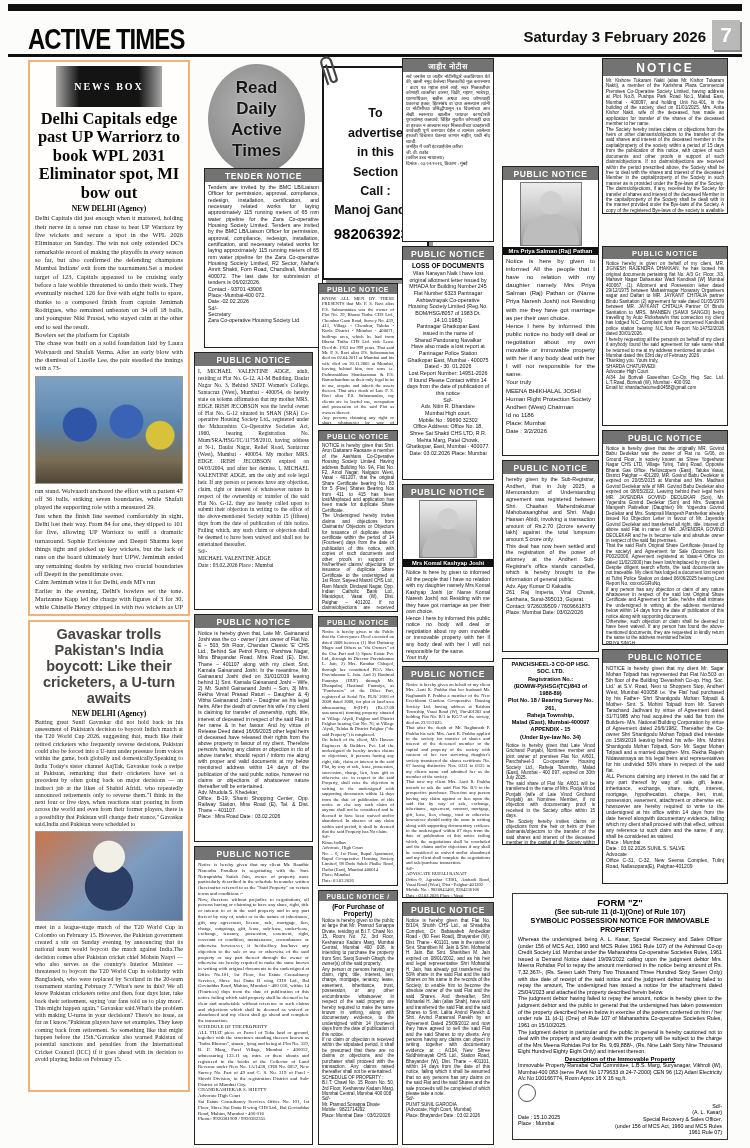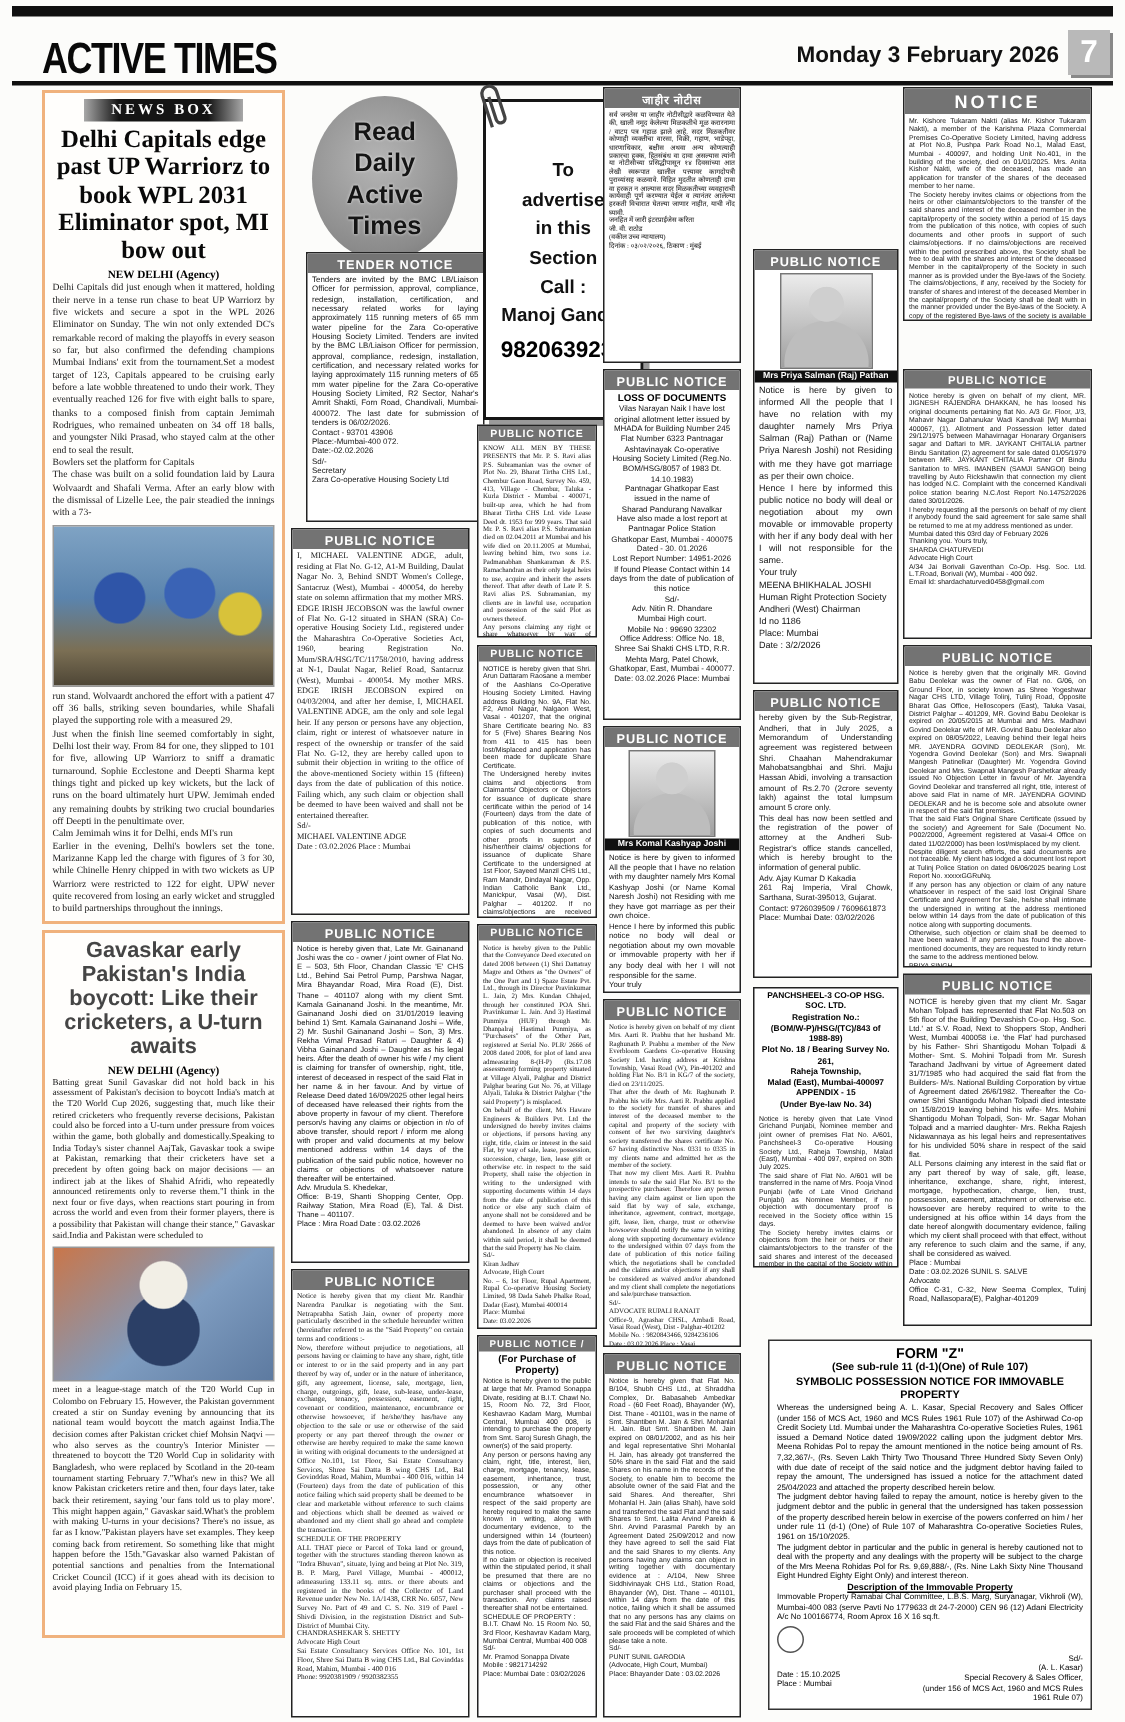--- a/index.html
+++ b/index.html
@@ -11,21 +11,21 @@
   .dateline{position:absolute;right:44px;top:28px;font-family:"Liberation Sans",sans-serif;
             font-weight:bold;font-size:15px;color:#111;}
   .pagenum{position:absolute;right:10px;top:20px;width:28px;height:30px;background:#b9b9b9;
            color:#fff;font-family:"Liberation Sans",sans-serif;font-weight:bold;font-size:21px;
            display:flex;align-items:center;justify-content:center;box-shadow:2px 2px 0 #888;}
   .rule{position:absolute;left:8px;right:8px;top:54px;height:3px;background:#101010;}
 
   .artbox{position:absolute;border:2px solid #f0b27d;background:#fffefc;padding:4px 5px;
           box-sizing:border-box;overflow:hidden;}
   .newsbar{width:72%;margin:0 auto 3px;background:linear-gradient(90deg,#a8a8a8,#141414 22%,#141414 78%,#a8a8a8);
-           color:#fff;text-align:center;font-weight:bold;font-size:10px;letter-spacing:2px;padding:2px 0;}
+           color:#fff;text-align:center;font-weight:bold;font-size:10px;letter-spacing:2px;padding:15px 0;}
   .headline1{font-size:16.5px;font-weight:bold;text-align:center;line-height:1.12;margin:3px 0 2px;color:#090909;}
   .headline2{font-family:"Liberation Sans",sans-serif;color:#454545;font-size:14.5px;font-weight:bold;
              text-align:center;line-height:1.1;margin:1px 0 2px;}
   .byline{text-align:center;font-weight:bold;font-size:7.5px;margin:1px 0;}
   .abody{font-size:6.4px;line-height:1.3;text-align:justify;white-space:pre-line;color:#181818;}
   .abody2{font-size:6px;line-height:1.22;text-align:justify;white-space:pre-line;color:#181818;}
   .photo{margin:3px 0;border:1px solid #999;}
   .ph-cricket{height:106px;background:
       radial-gradient(circle at 30% 45%,#2f55a8 0 14%,transparent 15%),
       radial-gradient(circle at 62% 42%,#3a63b5 0 15%,transparent 16%),
@@ -81,40 +81,40 @@
   .fz-datum{font-size:5.3px;white-space:pre-line;margin-top:-22px;}
   .seal{display:inline-block;width:16px;height:16px;border:1px solid #555;border-radius:50%;
         vertical-align:middle;margin-top:2px;}
 </style>
 </head>
 <body>
 
 <div class="sheet">
   <div class="topline"></div>
   <div class="masthead">ACTIVE TIMES</div>
-  <div class="dateline">Monday 3 February 2026</div>
+  <div class="dateline">Saturday 3 February 2026</div>
   <div class="pagenum">7</div>
   <div class="rule"></div>
 
   <div class="artbox" style="left:28px;top:60px;width:162px;height:556px;">
     <div class="newsbar">NEWS BOX</div>
     <div class="headline1">Delhi Capitals edge past UP Warriorz to book WPL 2031 Eliminator spot, MI bow out</div>
     <div class="byline">NEW DELHI (Agency)</div>
     <div class="abody">Delhi Capitals did just enough when it mattered, holding their nerve in a tense run chase to beat UP Warriorz by five wickets and secure a spot in the WPL 2026 Eliminator on Sunday. The win not only extended DC's remarkable record of making the playoffs in every season so far, but also confirmed the defending champions Mumbai Indians' exit from the tournament.Set a modest target of 123, Capitals appeared to be cruising early before a late wobble threatened to undo their work. They eventually reached 126 for five with eight balls to spare, thanks to a composed finish from captain Jemimah Rodrigues, who remained unbeaten on 34 off 18 balls, and youngster Niki Prasad, who stayed calm at the other end to seal the result.
 Bowlers set the platform for Capitals
 The chase was built on a solid foundation laid by Laura Wolvaardt and Shafali Verma. After an early blow with the dismissal of Lizelle Lee, the pair steadied the innings with a 73-</div>
     <div class="photo ph-cricket"></div>
     <div class="abody">run stand. Wolvaardt anchored the effort with a patient 47 off 36 balls, striking seven boundaries, while Shafali played the supporting role with a measured 29.
 Just when the finish line seemed comfortably in sight, Delhi lost their way. From 84 for one, they slipped to 101 for five, allowing UP Warriorz to sniff a dramatic turnaround. Sophie Ecclestone and Deepti Sharma kept things tight and picked up key wickets, but the lack of runs on the board ultimately hurt UPW. Jemimah ended any remaining doubts by striking two crucial boundaries off Deepti in the penultimate over.
 Calm Jemimah wins it for Delhi, ends MI's run
 Earlier in the evening, Delhi's bowlers set the tone. Marizanne Kapp led the charge with figures of 3 for 30, while Chinelle Henry chipped in with two wickets as UP Warriorz were restricted to 122 for eight. UPW never quite recovered from losing an early wicket and struggled to build partnerships throughout the innings.</div>
   </div>
 
   <div class="artbox" style="left:28px;top:620px;width:162px;height:472px;">
-    <div class="headline2">Gavaskar early Pakistan's India boycott: Like their cricketers, a U-turn awaits</div>
+    <div class="headline2">Gavaskar trolls Pakistan's India boycott: Like their cricketers, a U-turn awaits</div>
     <div class="byline">NEW DELHI (Agency)</div>
     <div class="abody2">Batting great Sunil Gavaskar did not hold back in his assessment of Pakistan's decision to boycott India's match at the T20 World Cup 2026, suggesting that, much like their retired cricketers who frequently reverse decisions, Pakistan could also be forced into a U-turn under pressure from voices within the game, both globally and domestically.Speaking to India Today's sister channel AajTak, Gavaskar took a swipe at Pakistan, remarking that their cricketers have set a precedent by often going back on major decisions — an indirect jab at the likes of Shahid Afridi, who repeatedly announced retirements only to reverse them."I think in the next four or five days, when reactions start pouring in from across the world and even from their former players, there is a possibility that Pakistan will change their stance," Gavaskar said.India and Pakistan were scheduled to</div>
     <div class="photo ph-gavaskar"></div>
     <div class="abody2">meet in a league-stage match of the T20 World Cup in Colombo on February 15. However, the Pakistan government created a stir on Sunday evening by announcing that its national team would boycott the match against India.The decision comes after Pakistan cricket chief Mohsin Naqvi — who also serves as the country's Interior Minister — threatened to boycott the T20 World Cup in solidarity with Bangladesh, who were replaced by Scotland in the 20-team tournament starting February 7."What's new in this? We all know Pakistan cricketers retire and then, four days later, take back their retirement, saying 'our fans told us to play more'. This might happen again," Gavaskar said.What's the problem with making U-turns in your decisions? There's no issue, as far as I know."Pakistan players have set examples. They keep coming back from retirement. So something like that might happen before the 15th."Gavaskar also warned Pakistan of potential sanctions and penalties from the International Cricket Council (ICC) if it goes ahead with its decision to avoid playing India on February 15.</div>
   </div>
 
   <div class="circle">Read
 Daily
 Active
 Times</div>

